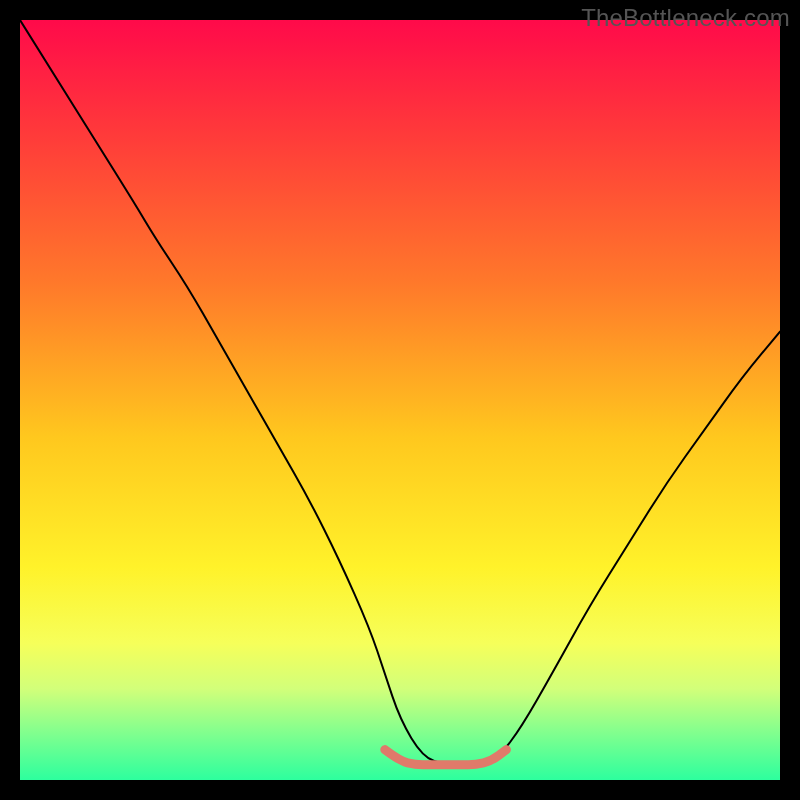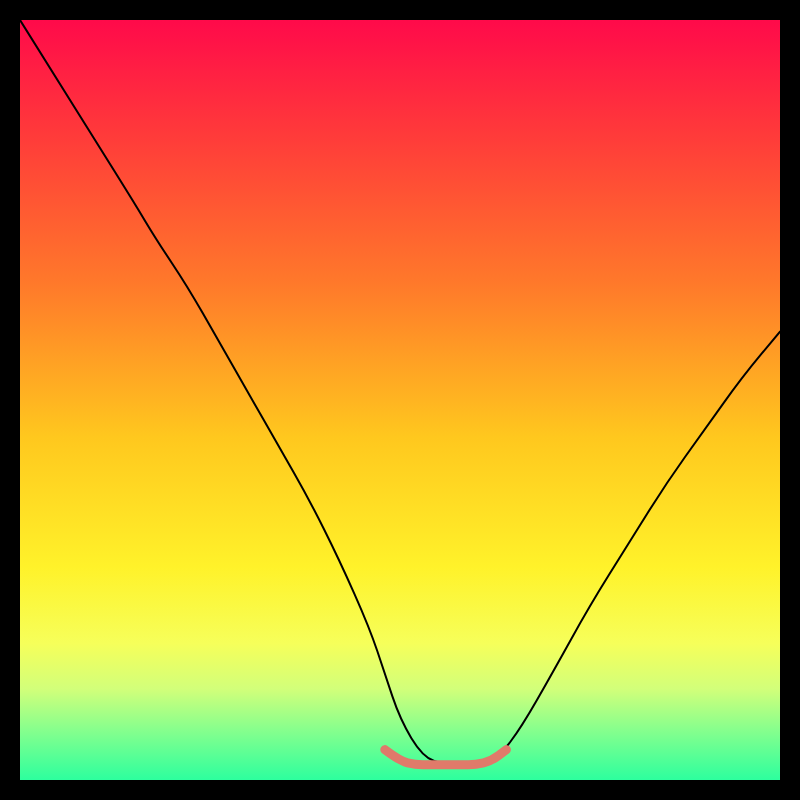--- a/index.html
+++ b/index.html
@@ -46,20 +46,21 @@
     left: 0;
     top: 0;
     width: 760px;
     height: 760px;
   }
 </style>
 </head>
 <body>
 
 <div class="frame">
+  <div class="watermark">TheBottleneck.com</div>
 
   <div class="plot-area">
     <svg class="bg" viewBox="0 0 760 760" preserveAspectRatio="none">
       <defs>
         <linearGradient id="grad" x1="0" y1="0" x2="0" y2="1">
             <stop offset="0%" stop-color="#ff0a4a"></stop>
             <stop offset="15%" stop-color="#ff3a3a"></stop>
             <stop offset="35%" stop-color="#ff7a2a"></stop>
             <stop offset="55.00000000000001%" stop-color="#ffc81e"></stop>
             <stop offset="72%" stop-color="#fff22a"></stop>

